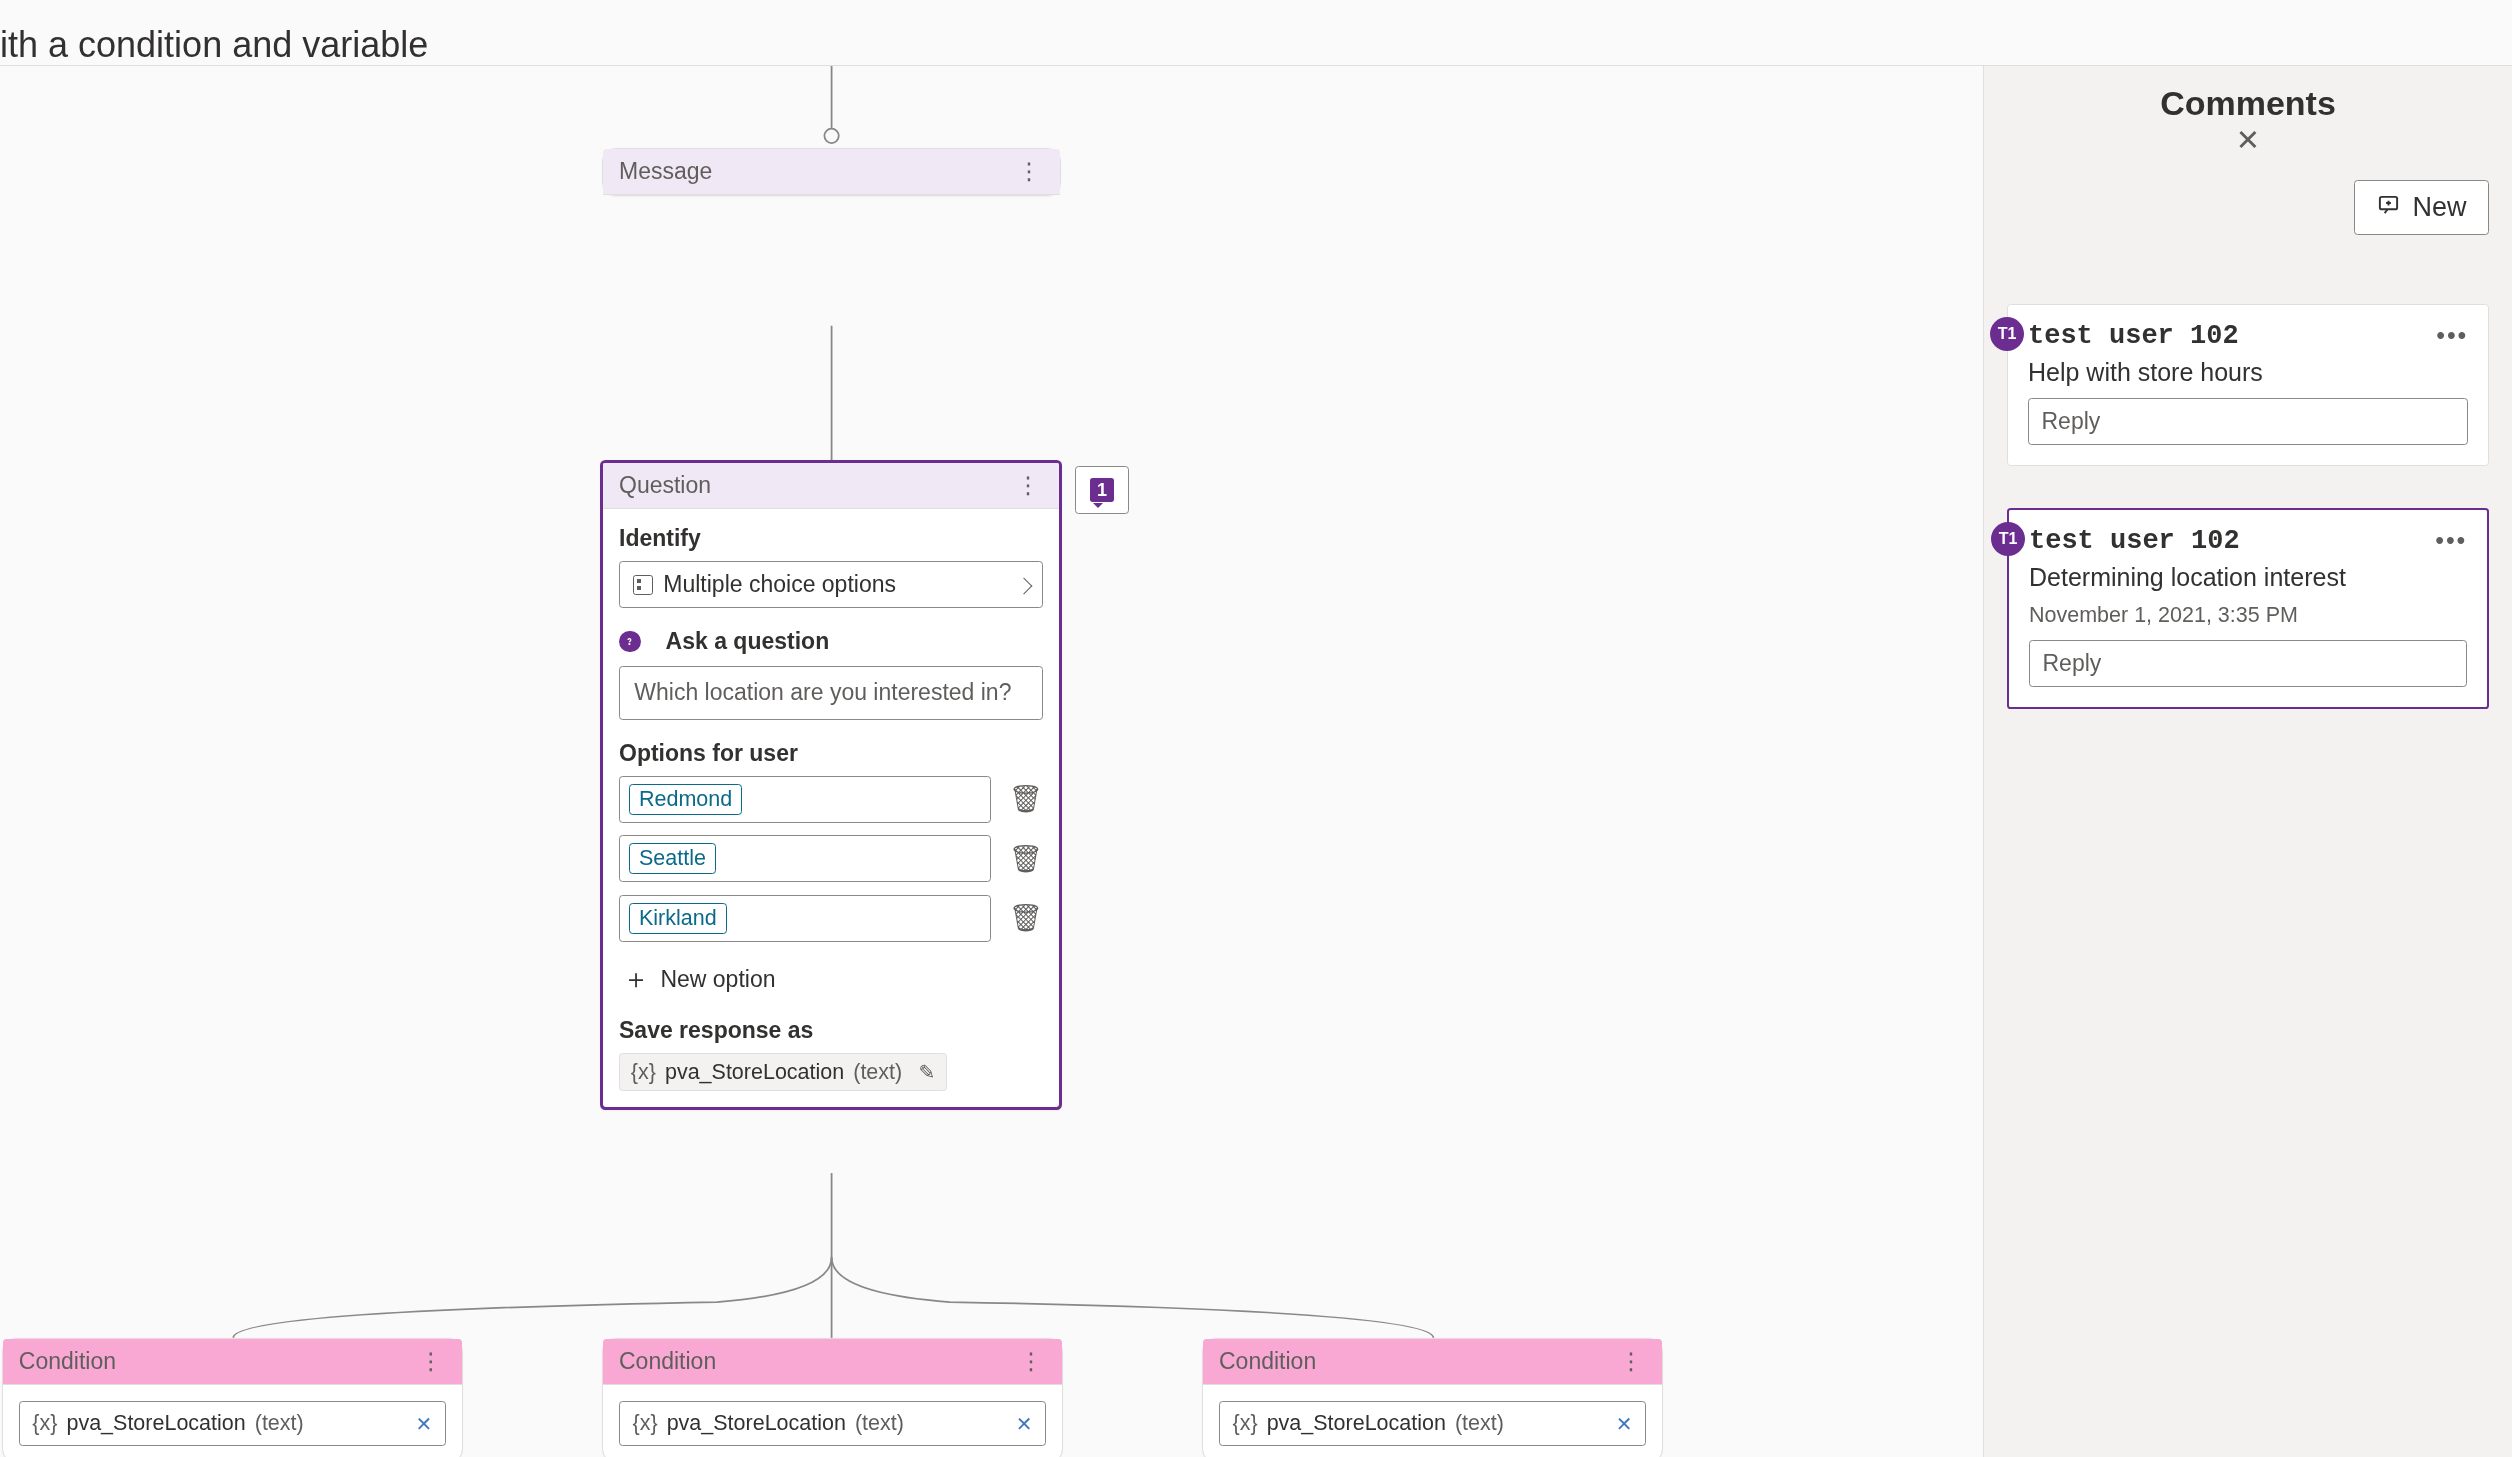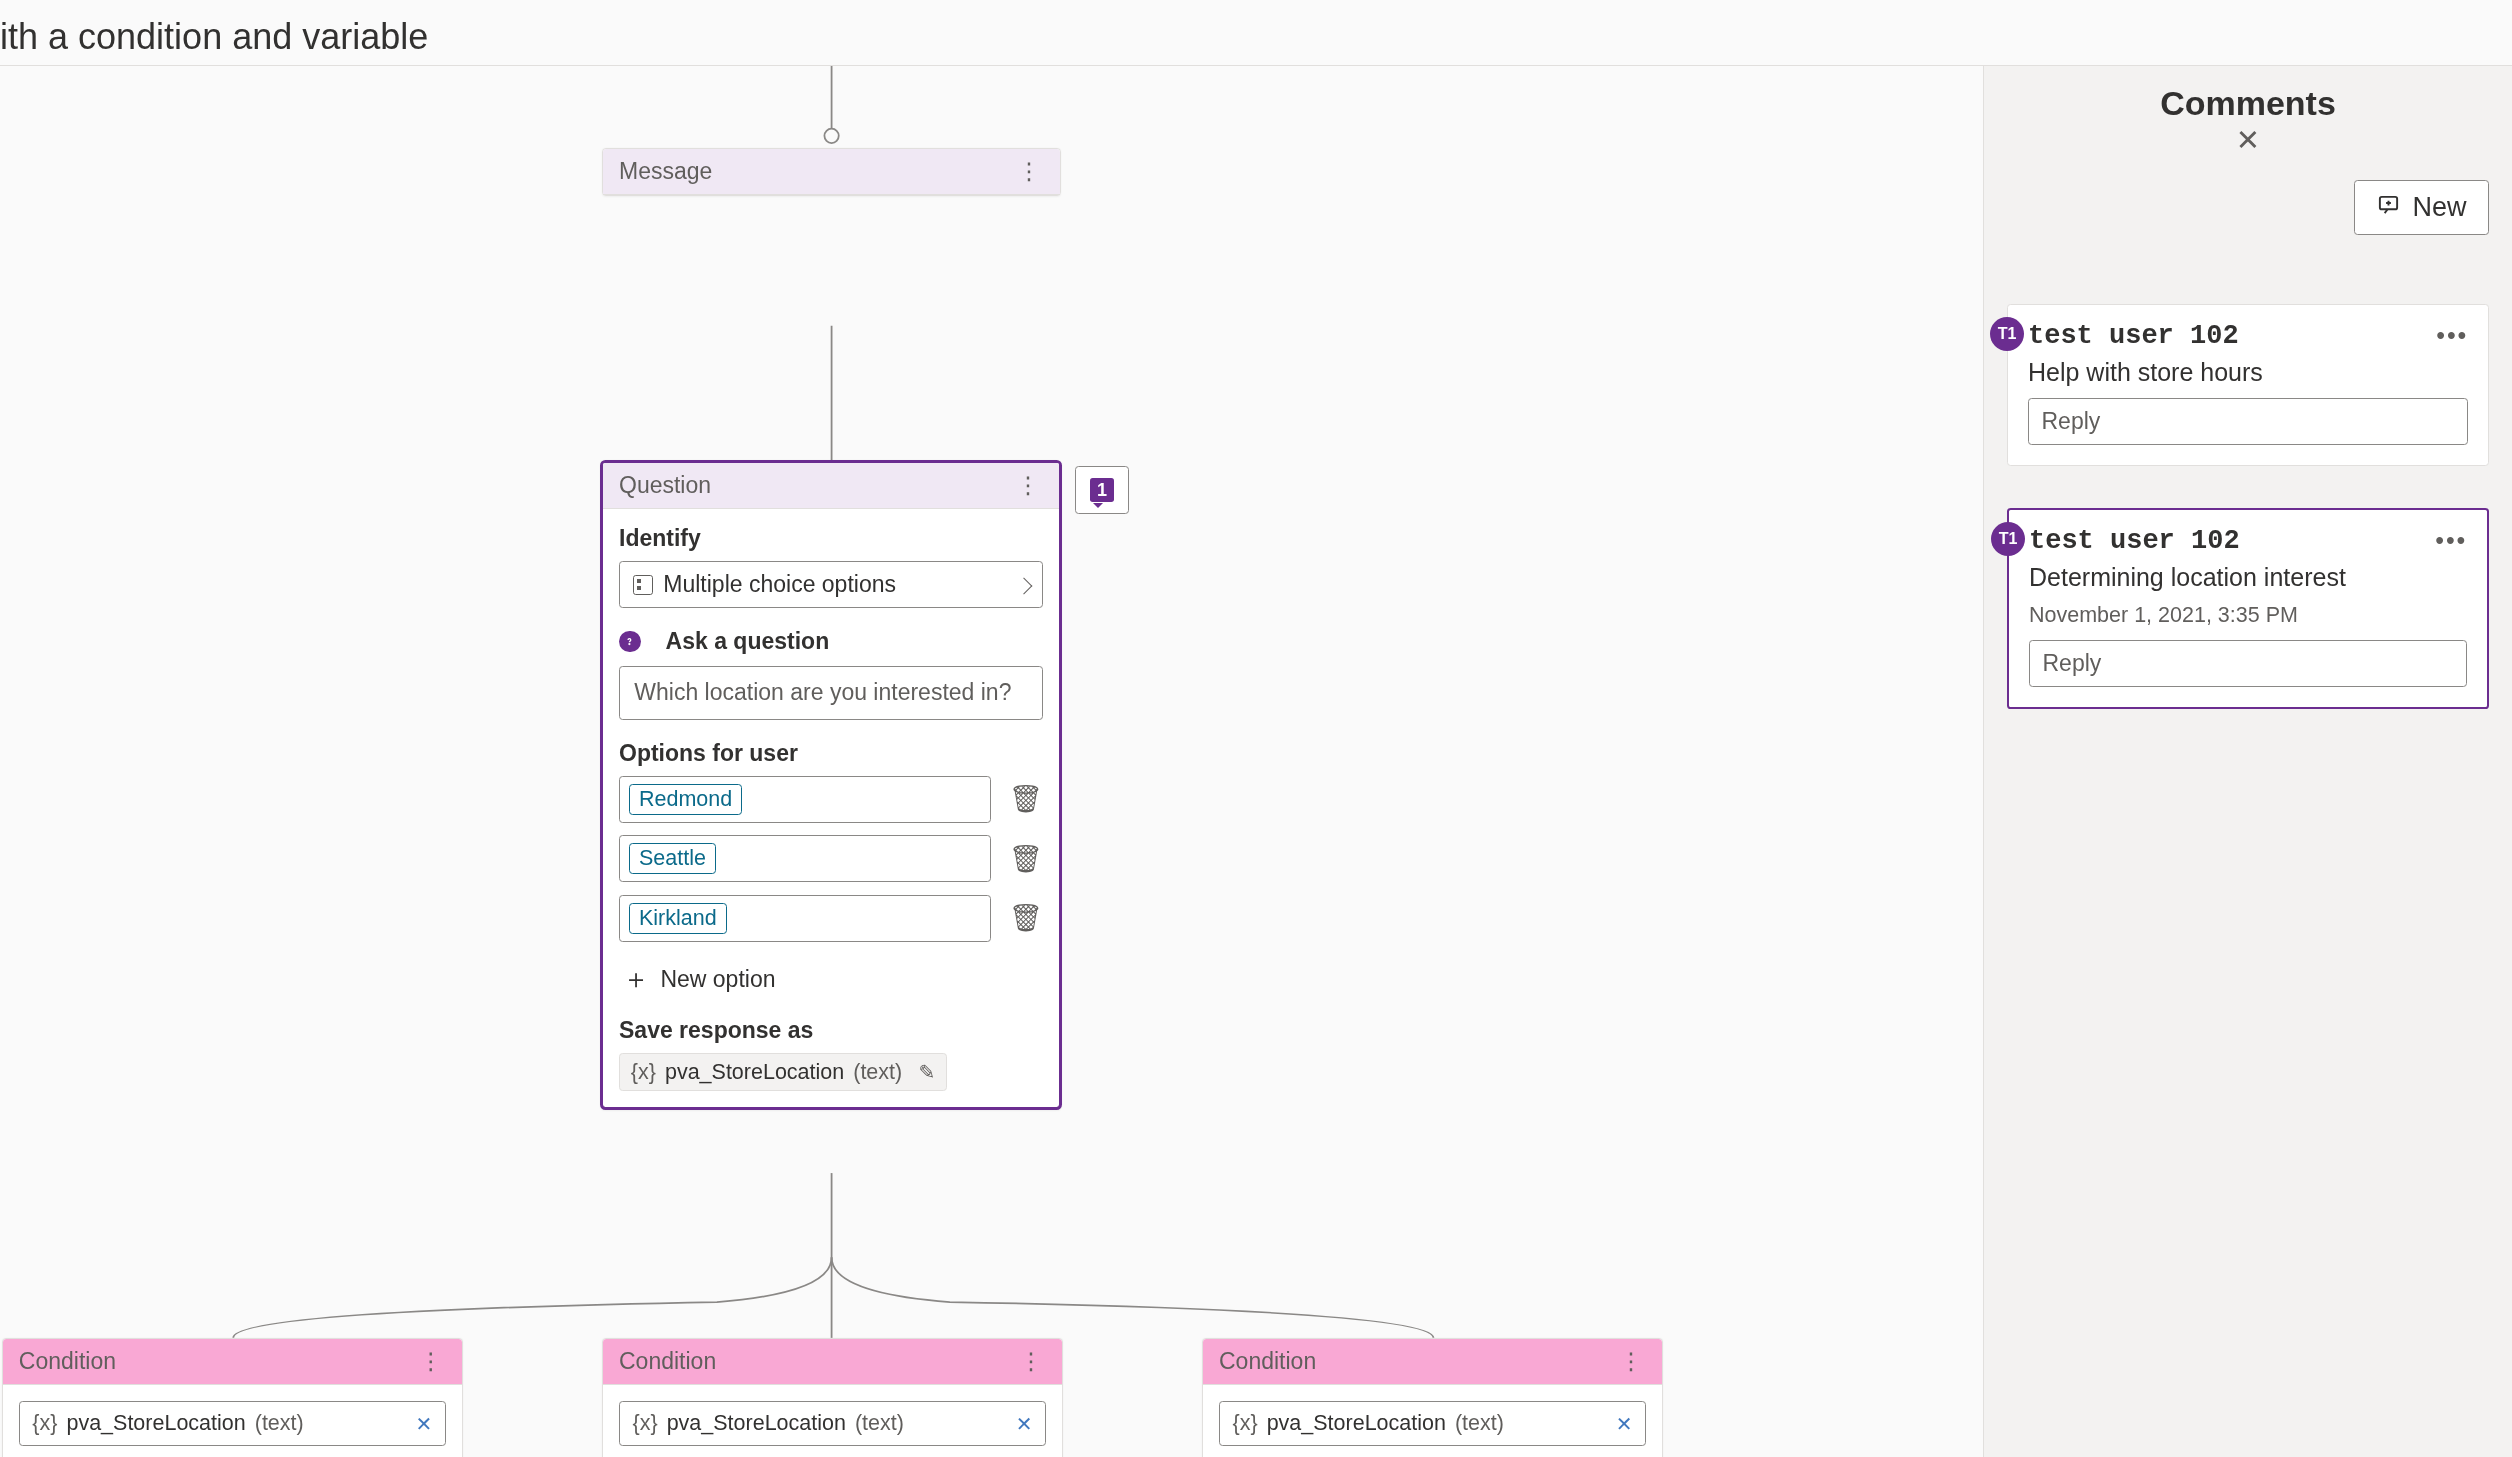--- a/index.html
+++ b/index.html
@@ -9,21 +9,21 @@
     background: #fafafa;
     position: relative;
     overflow: hidden;
     transform-origin: top left;
   }
 
   
   .top-title {
     position: absolute;
     left: 0;
-    top: 16px;
+    top: 24px;
     font-size: 36px;
     color: #323130;
     font-weight: 400;
   }
   .top-divider {
     position: absolute;
     left: 0; right: 0;
     top: 65px;
     height: 1.8px;
     background: #e1dfdd;
@@ -46,21 +46,21 @@
     width: 2051px;
     height: 1391px;
     pointer-events: none;
   }
 
   
   .node {
     position: absolute;
     background: #fff;
     border: 0.9px solid #e1dfdd;
-    border-radius: 4px;
+    border-radius: 14px;
     box-shadow: 0 0.9px 1.8px rgba(0,0,0,0.05);
   }
   .node-header {
     background: #f3f2f1;
     padding: 9px 16px;
     font-size: 23px;
     color: #605e5c;
     display: flex;
     align-items: center;
     justify-content: space-between;

